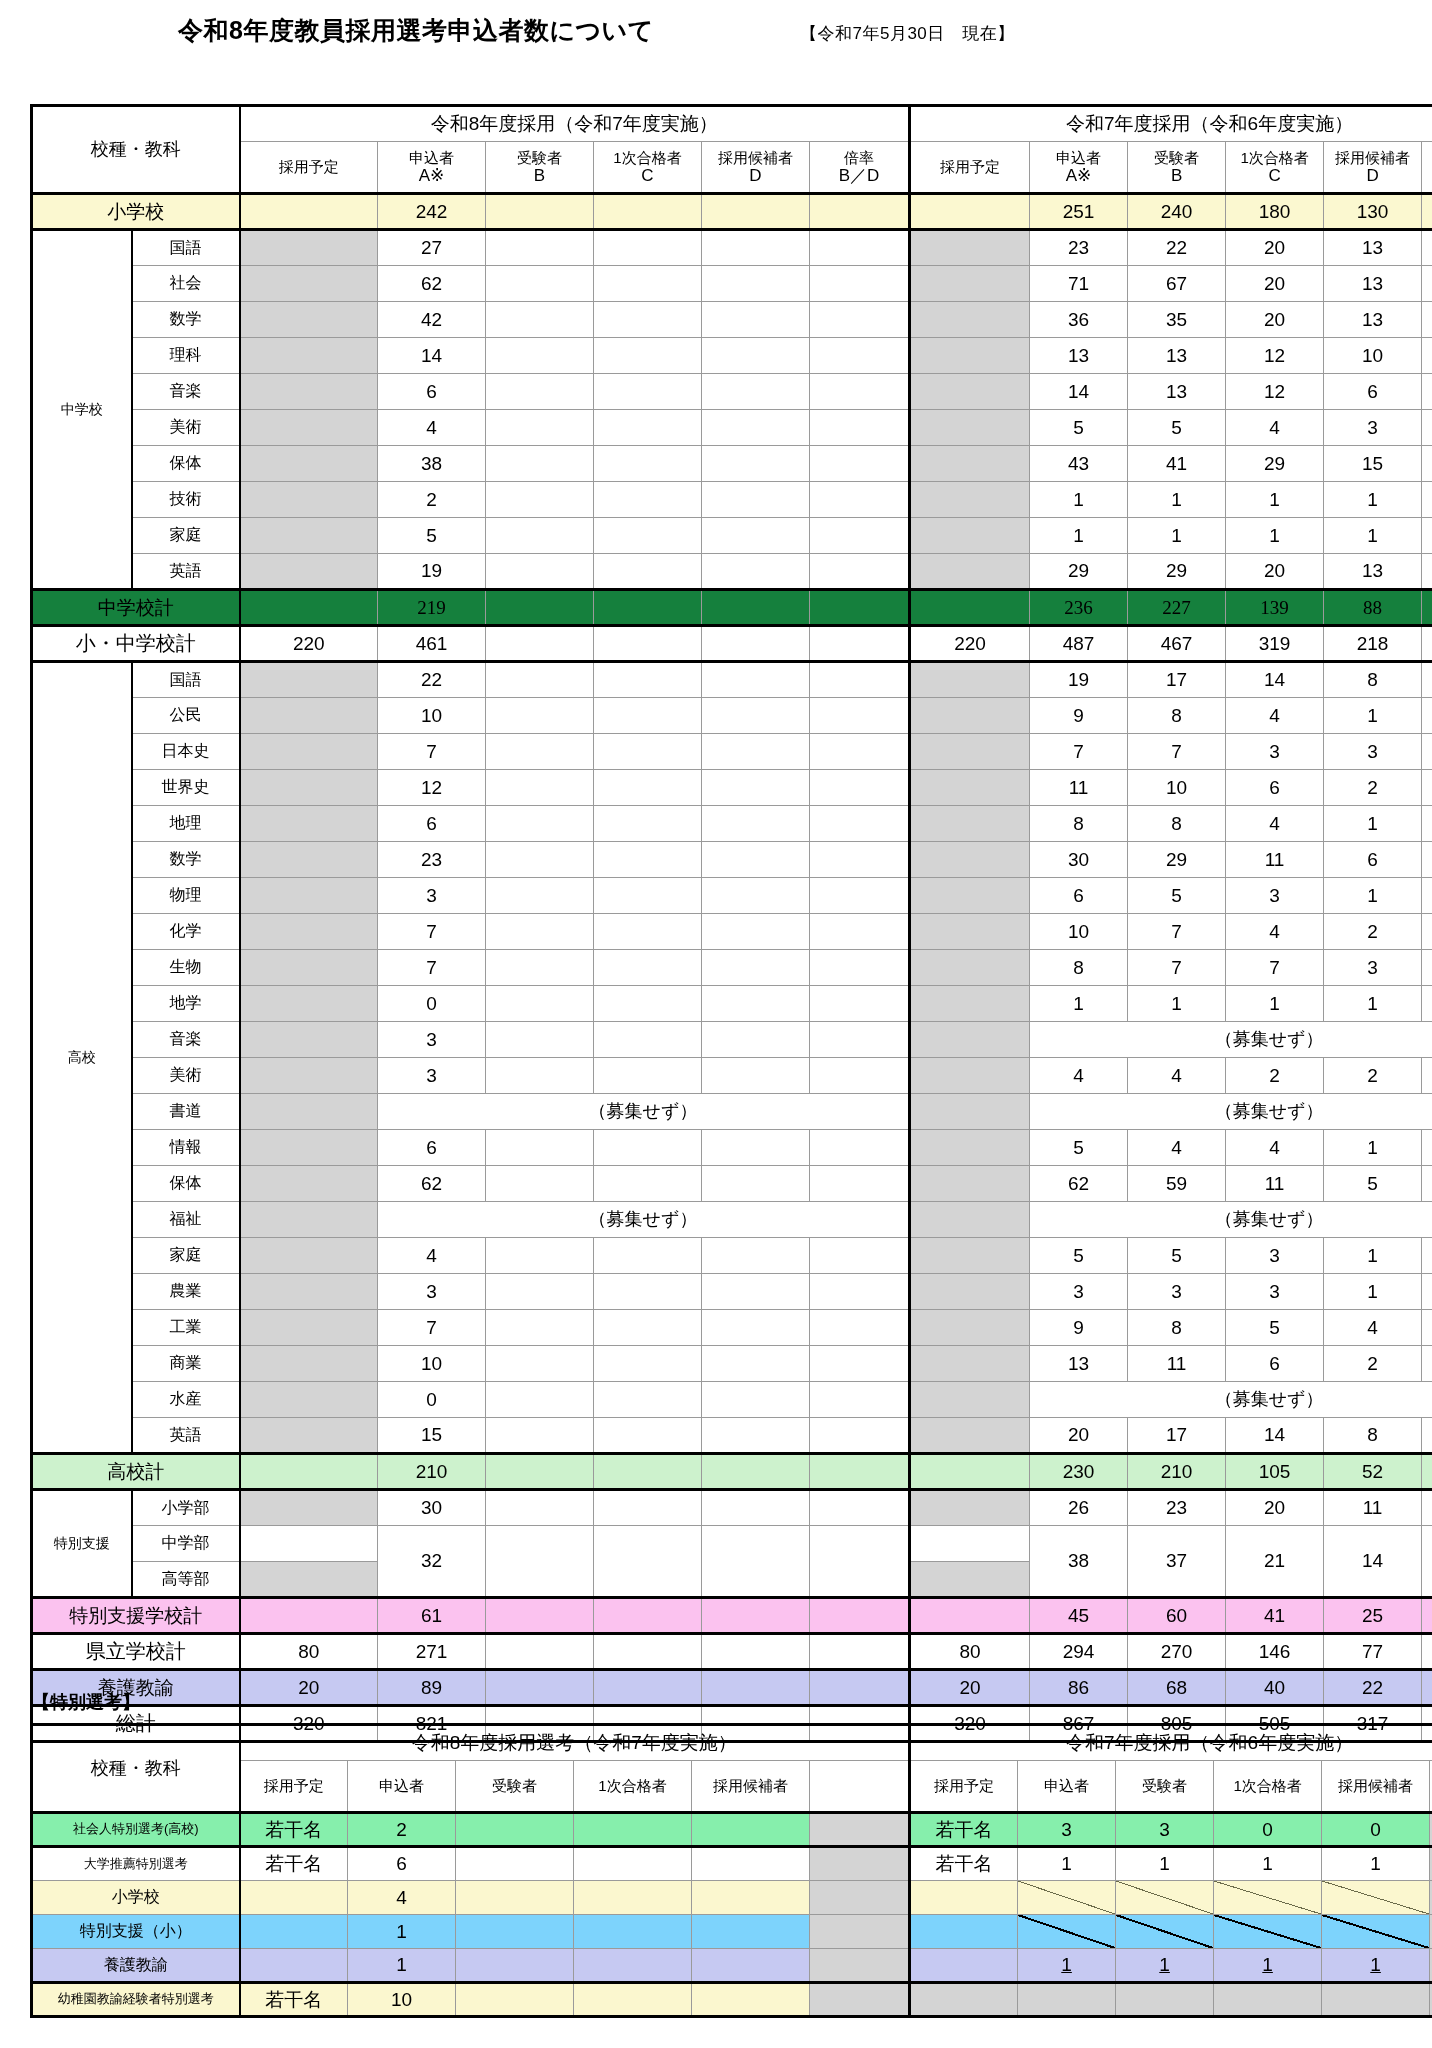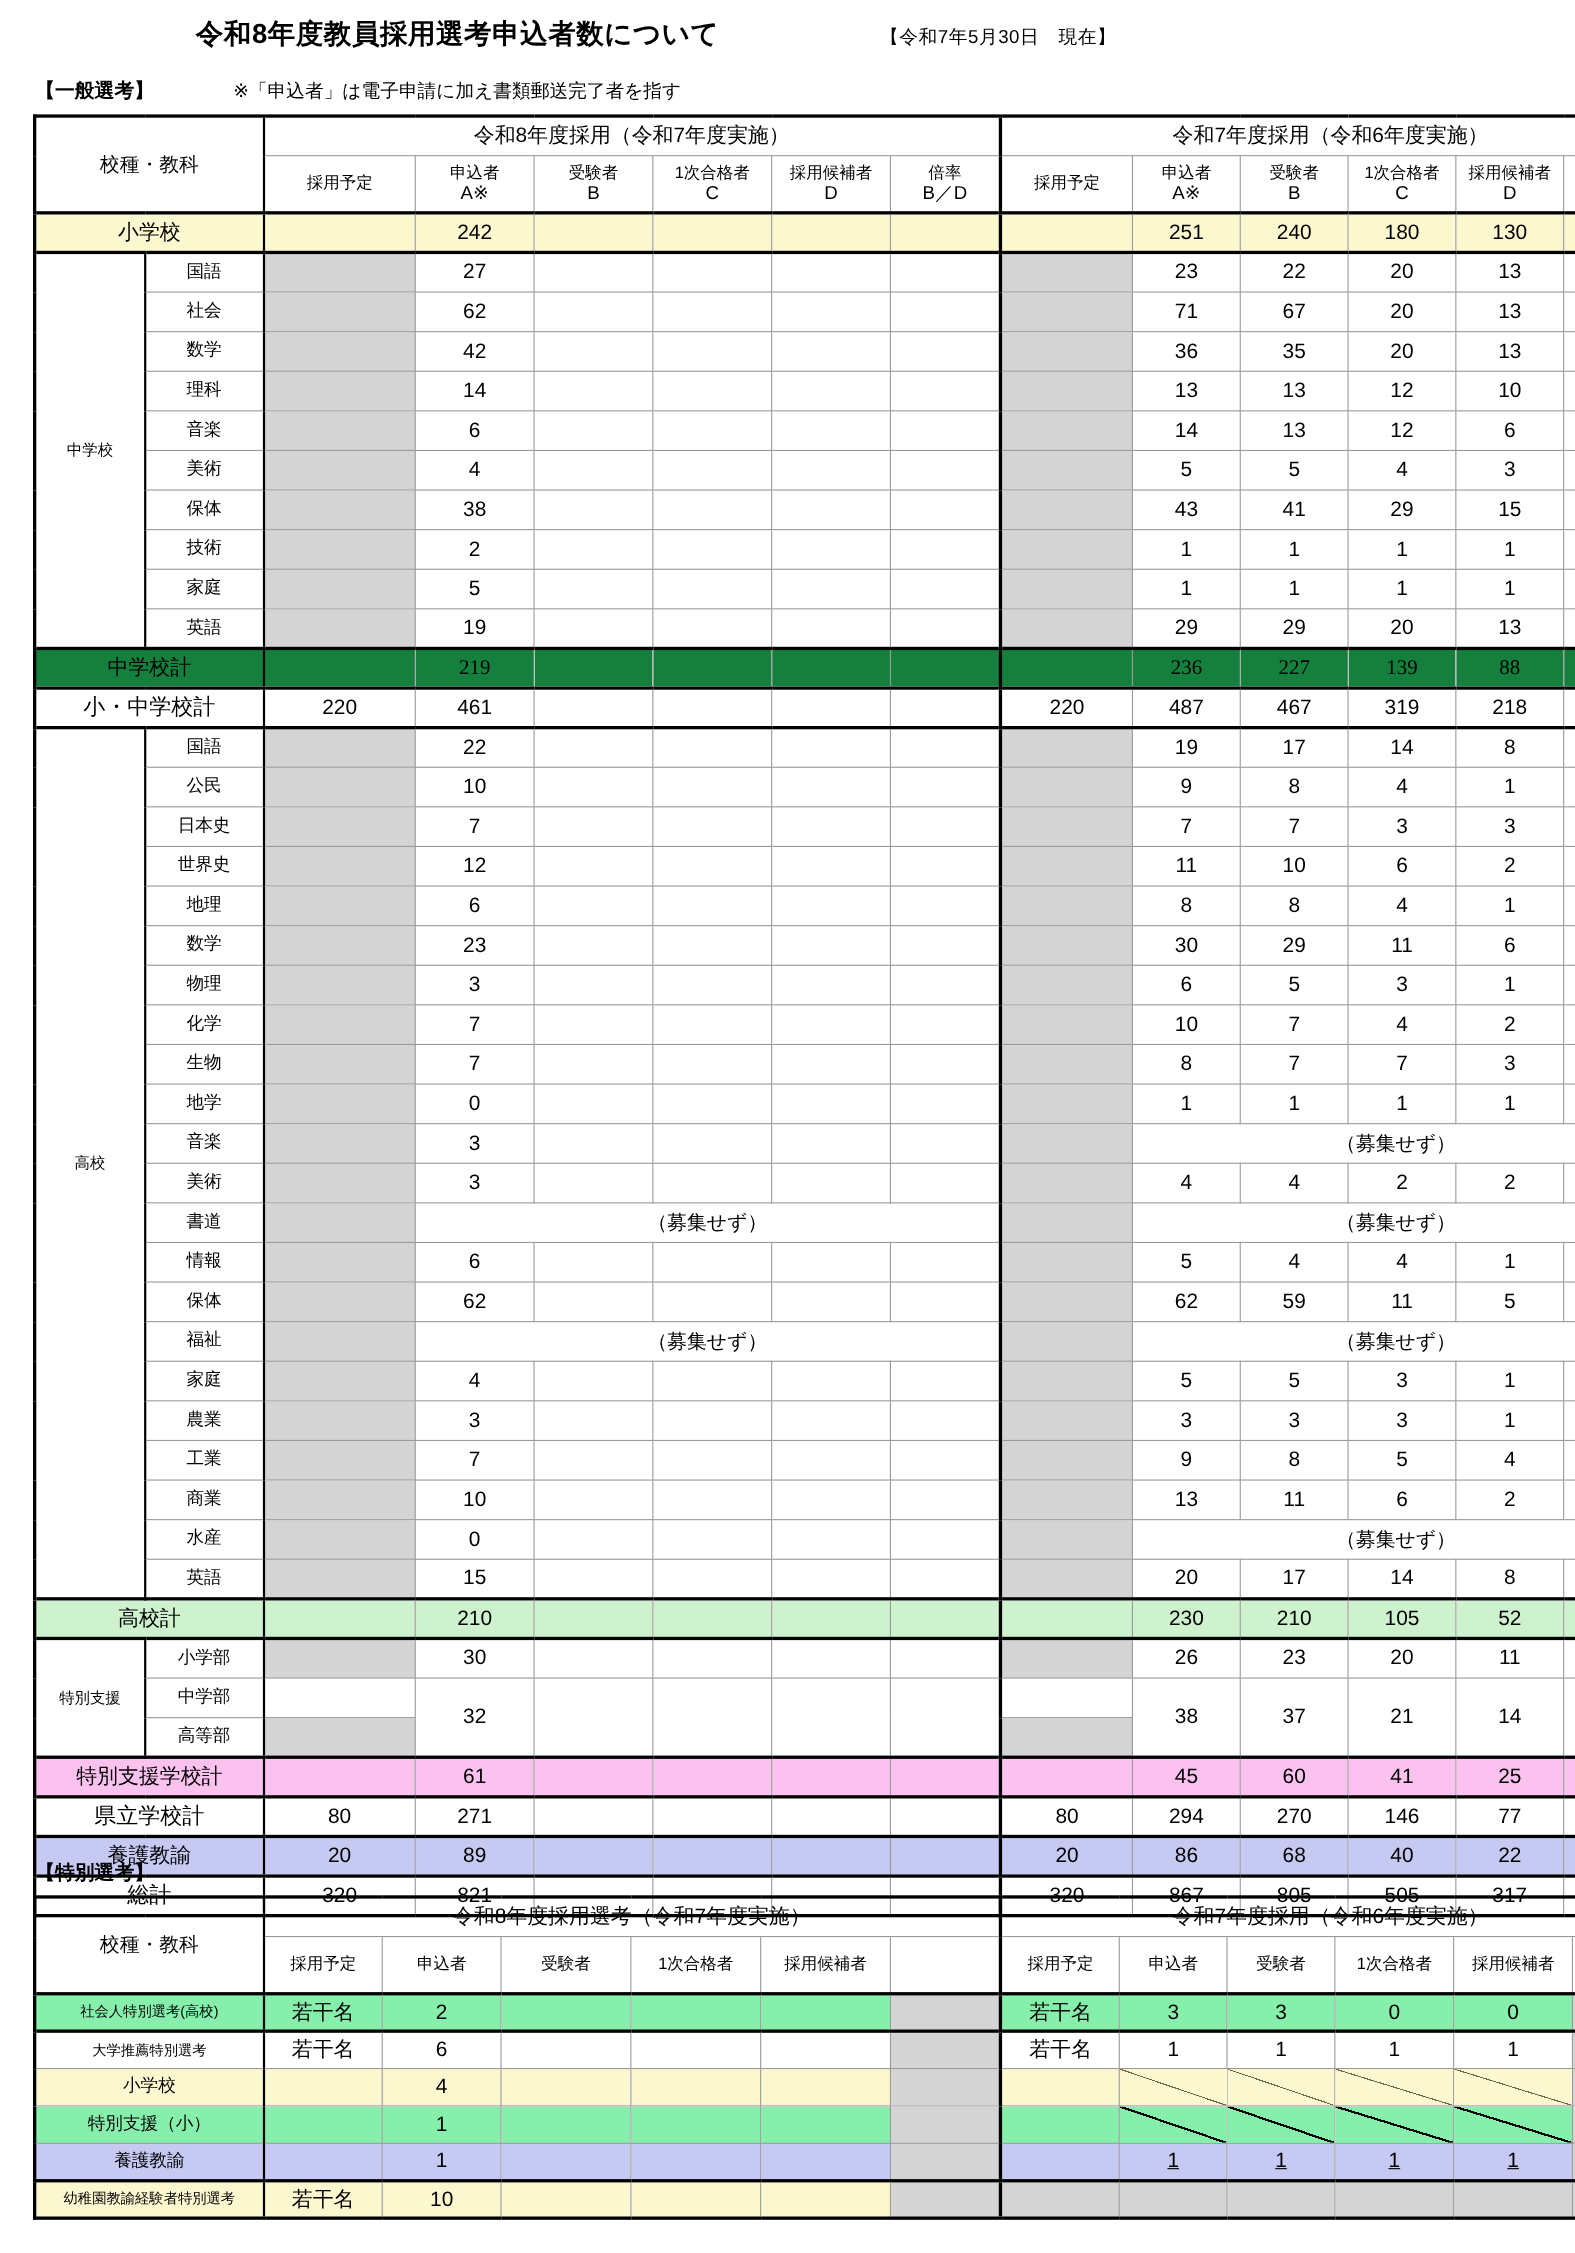--- a/index.html
+++ b/index.html
@@ -124,21 +124,21 @@
   td.none-txt { font-size: 18px; font-weight: bold; }
 
   
   .tint-yellow td, td.tint-yellow { background: #fbf8d0; }
   .tint-blue td, td.tint-blue { background: #15803d; font-family: Liberation Serif, serif; }
   .tint-green td, td.tint-green { background: #cdf2cd; }
   .tint-pink td, td.tint-pink { background: #fbc2ef; }
   .tint-purple td, td.tint-purple { background: #c6c9f2; }
   .tint-green2 td, td.tint-green2 { background: #86efac; }
   .tint-yellow2 td, td.tint-yellow2 { background: #fbf7cf; }
-  .tint-pink2 td, td.tint-pink2 { background: #86efac; }
+  .tint-pink2 td, td.tint-pink2 { background: #7dd3fc; }
 
   .row-h { height: 36px; }
   .row-h2 { height: 34px; }
 
   
   .diag {
     position: relative;
   }
   .diag::after {
     content: "";
@@ -160,24 +160,20 @@
   .u { text-decoration: underline; }
 </style>
 </head>
 <body>
 
 <div class="page">
 
   <div class="title-row">
     <div class="main-title">令和8年度教員採用選考申込者数について</div>
     <div class="as-of">【令和7年5月30日　現在】</div>
-  </div>
-  <div class="subhead">
-    <div class="section-label">【一般選考】</div>
-    <div class="note">※「申込者」は電子申請に加え書類郵送完了者を指す</div>
   </div>
 
   <table class="grid" id="t1">
     <colgroup>
       <col style="width:100px">
         <col style="width:108px">
       <col style="width:138px">
         <col style="width:108px">
         <col style="width:108px">
         <col style="width:108px">

